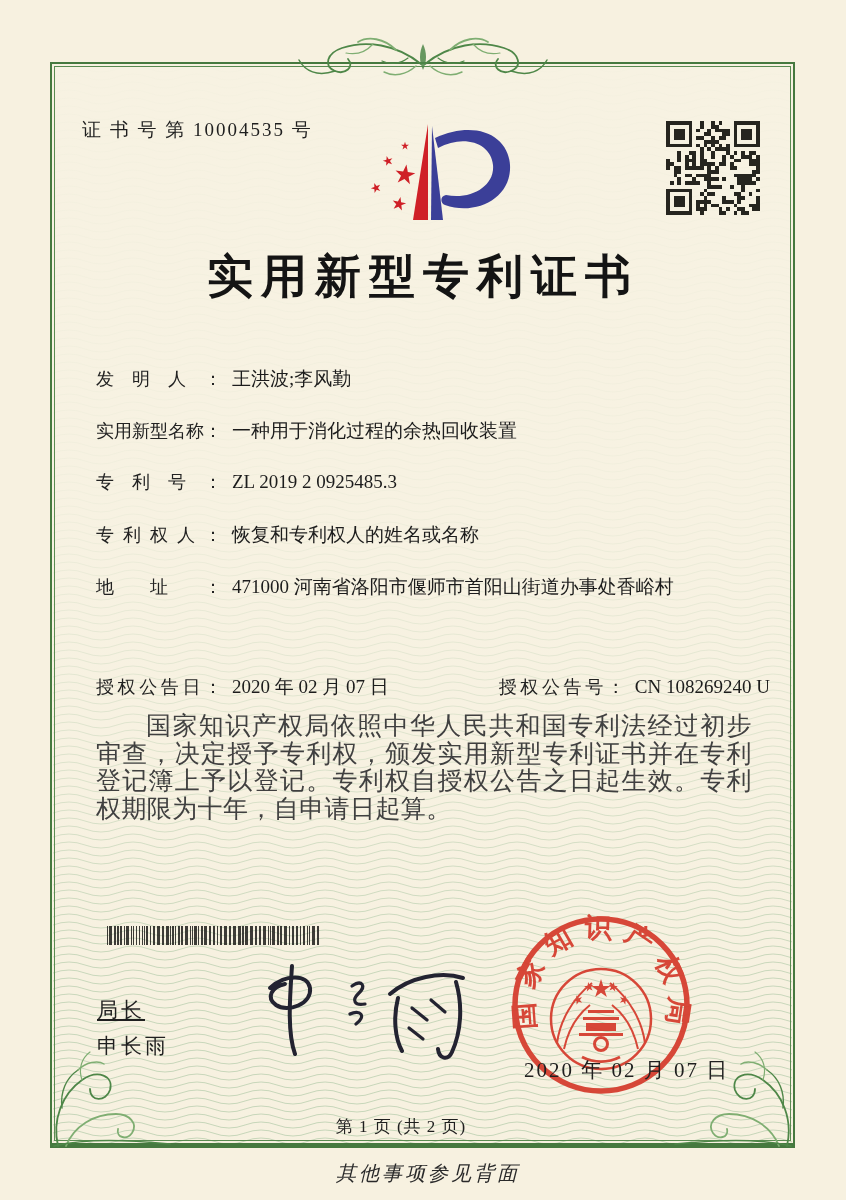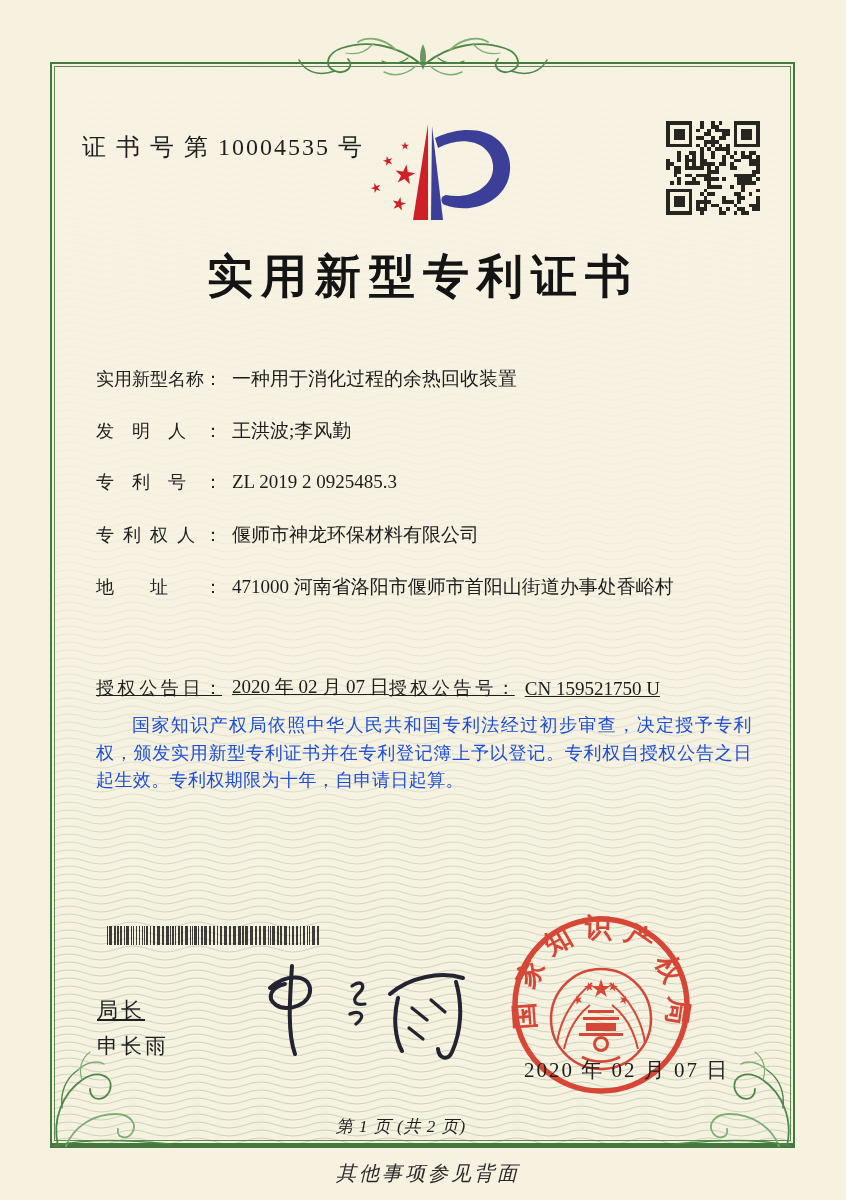--- a/index.html
+++ b/index.html
@@ -22,44 +22,44 @@
   
   .frame{position:absolute;left:50px;top:62px;right:51px;bottom:52px;
     border:2.5px solid #46793f;border-bottom-width:5px;z-index:2;pointer-events:none;}
   .frame-inner{position:absolute;inset:2px;border:1px solid #5a8b51;}
   .top-ornament{position:absolute;left:288px;top:34px;z-index:3;}
   .corner-orn{position:absolute;bottom:50px;z-index:3;}
   .corner-left{left:48px;}
   .corner-right{right:49px;transform:scaleX(-1);}
   
   .content{position:absolute;inset:0;z-index:4;}
-  .cert-no{position:absolute;left:82px;top:131px;font-size:24px;letter-spacing:2px;}
+  .cert-no{position:absolute;left:82px;top:117px;font-size:19px;letter-spacing:2px;}
   .qr{position:absolute;left:666px;top:121px;}
   .logo{position:absolute;left:338px;top:108px;}
   .title{position:absolute;left:423px;top:246px;transform:translateX(-50%);
     font-size:46px;font-weight:700;letter-spacing:8px;white-space:nowrap;color:#141414;}
   .fields{position:absolute;left:96px;top:366px;}
   .frow{display:flex;align-items:baseline;height:22px;margin-bottom:30px;white-space:nowrap;}
   .flabel{width:126px;flex:0 0 126px;font-size:18px;text-align:justify;text-align-last:justify;color:#222;}
   .fvalue{margin-left:10px;font-size:19px;color:#1c1c1c;}
   .grant-row{position:absolute;left:96px;top:674px;width:660px;display:flex;white-space:nowrap;}
-  .grant-pair{display:flex;align-items:flex-end;text-decoration:underline;}
-  .grant-pair.second{}
-  .paras{position:absolute;left:96px;top:712px;width:656px;font-size:18px;line-height:27.5px;
-    letter-spacing:.4px;color:#1d4ed8;text-align:justify;}
+  .grant-pair{display:flex;align-items:center;}
+  .grant-pair.second{margin-left:110px;}
+  .paras{position:absolute;left:96px;top:712px;width:656px;font-size:25px;line-height:27.5px;
+    letter-spacing:.4px;color:#404040;text-align:justify;}
   .paras p{margin:0;text-indent:2em;}
   .barcode{position:absolute;left:107px;top:926px;width:215px;height:19px;}
   .bar{position:absolute;top:0;bottom:0;background:#23221f;opacity:.88;}
   .director-title{position:absolute;left:97px;top:996px;font-size:21px;letter-spacing:3px;text-decoration:underline;}
   .director-name{position:absolute;left:97px;top:1032px;font-size:21px;letter-spacing:3px;}
   .signature{position:absolute;left:240px;top:956px;}
   .seal{position:absolute;left:506px;top:910px;mix-blend-mode:multiply;opacity:.93;}
   .seal-date{position:absolute;left:524px;top:1056px;font-size:21px;letter-spacing:2px;z-index:5;}
   .page-indicator{position:absolute;left:401px;top:1115px;transform:translateX(-50%);
-    font-size:17px;letter-spacing:1px;white-space:nowrap;font-style:italic;}
+    font-size:17px;letter-spacing:1px;white-space:nowrap;}
   .back-note{position:absolute;left:428px;top:1160px;transform:translateX(-50%);
     font-size:20px;letter-spacing:3px;font-style:italic;color:#2a2a2a;white-space:nowrap;}
 </style>
 </head>
 <body>
 
 <div class="waves">
   <svg width="100%" height="100%" preserveAspectRatio="none">
     <defs>
       <pattern id="wavep" width="64" height="8" patternUnits="userSpaceOnUse">
@@ -426,49 +426,49 @@
       <rect x="15" y="24" width="1" height="1" fill="#26251f"></rect>
       <rect x="18" y="24" width="1" height="1" fill="#26251f"></rect>
       <rect x="20" y="24" width="1" height="1" fill="#26251f"></rect>
       <rect x="21" y="24" width="1" height="1" fill="#26251f"></rect>
     </svg>
 
   <div class="title">实用新型专利证书</div>
 
   <div class="fields">
     <div class="frow">
+      <span class="flabel">发明人：</span>
+      <span class="fvalue">王洪波;李风勤</span>
+    </div>
+    <div class="frow">
       <span class="flabel">实用新型名称：</span>
       <span class="fvalue">一种用于消化过程的余热回收装置</span>
-    </div>
-    <div class="frow">
-      <span class="flabel">发明人：</span>
-      <span class="fvalue">王洪波;李风勤</span>
     </div>
     <div class="frow">
       <span class="flabel">专利号：</span>
       <span class="fvalue">ZL 2019 2 0925485.3</span>
     </div>
     <div class="frow">
       <span class="flabel">专利权人：</span>
-      <span class="fvalue">偃师市神龙环保材料有限公司</span>
+      <span class="fvalue">恢复和专利权人的姓名或名称</span>
     </div>
     <div class="frow">
       <span class="flabel">地址：</span>
       <span class="fvalue">471000 河南省洛阳市偃师市首阳山街道办事处香峪村</span>
     </div>
   </div>
 
   <div class="grant-row">
     <div class="grant-pair">
       <span class="flabel">授权公告日：</span>
       <span class="fvalue">2020 年 02 月 07 日</span>
     </div>
     <div class="grant-pair second">
       <span class="flabel">授权公告号：</span>
-      <span class="fvalue">CN 159521750 U</span>
+      <span class="fvalue">CN 108269240 U</span>
     </div>
   </div>
 
   <div class="paras">
     <p>国家知识产权局依照中华人民共和国专利法经过初步审查，决定授予专利权，颁发实用新型专利证书并在专利登记簿上予以登记。专利权自授权公告之日起生效。专利权期限为十年，自申请日起算。</p>
   </div>
 
   <div id="barcode" class="barcode">
       <div class="bar" style="left: 0px; width: 1px;"></div>
       <div class="bar" style="left: 2px; width: 3px;"></div>

